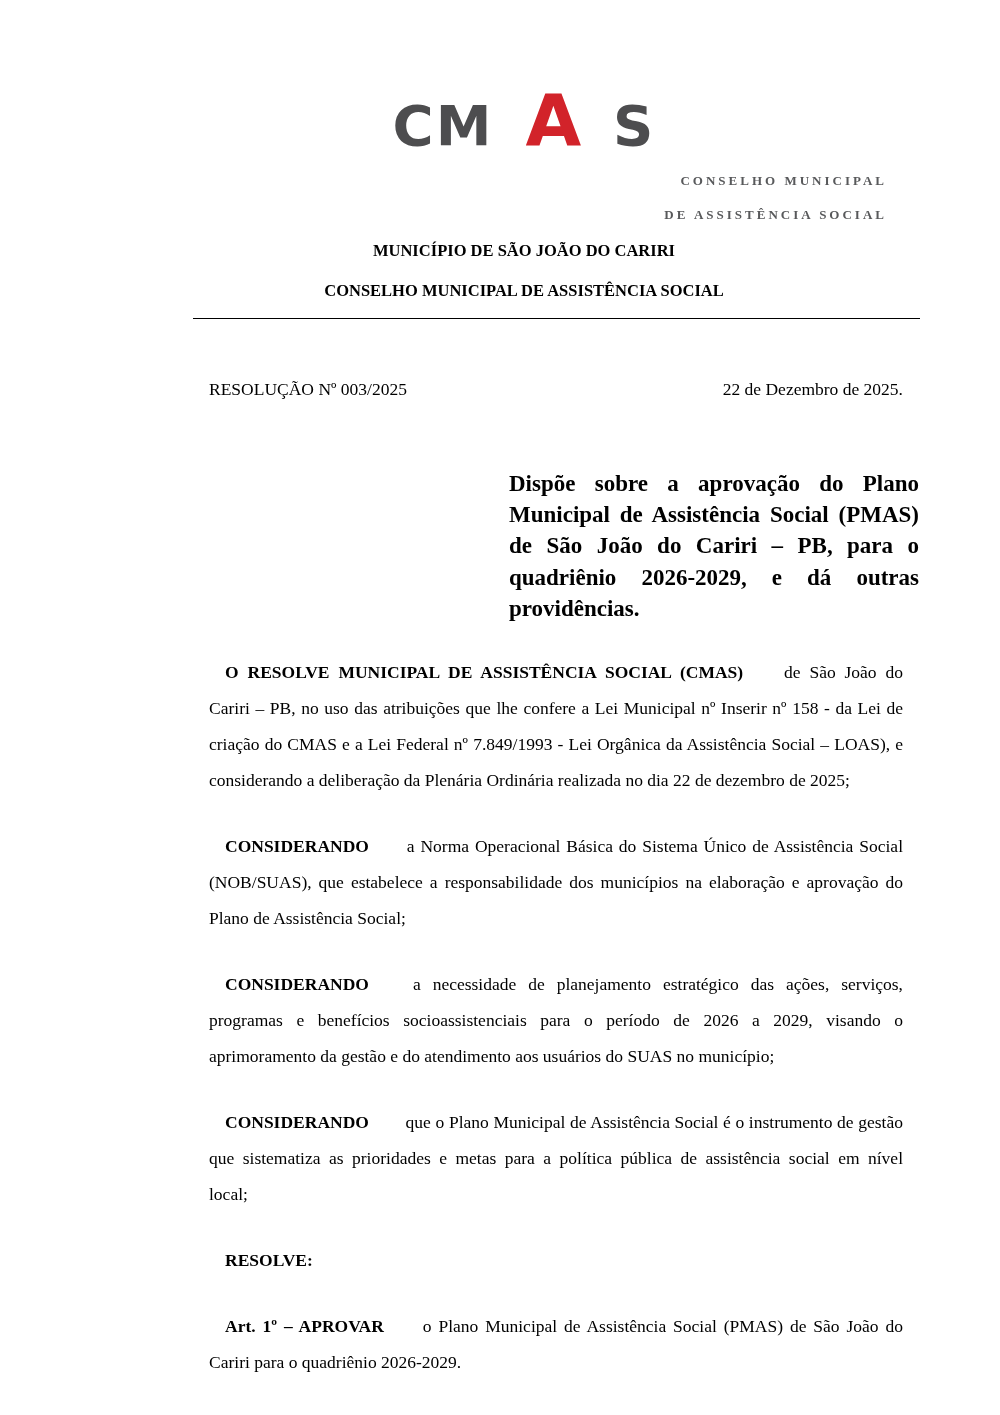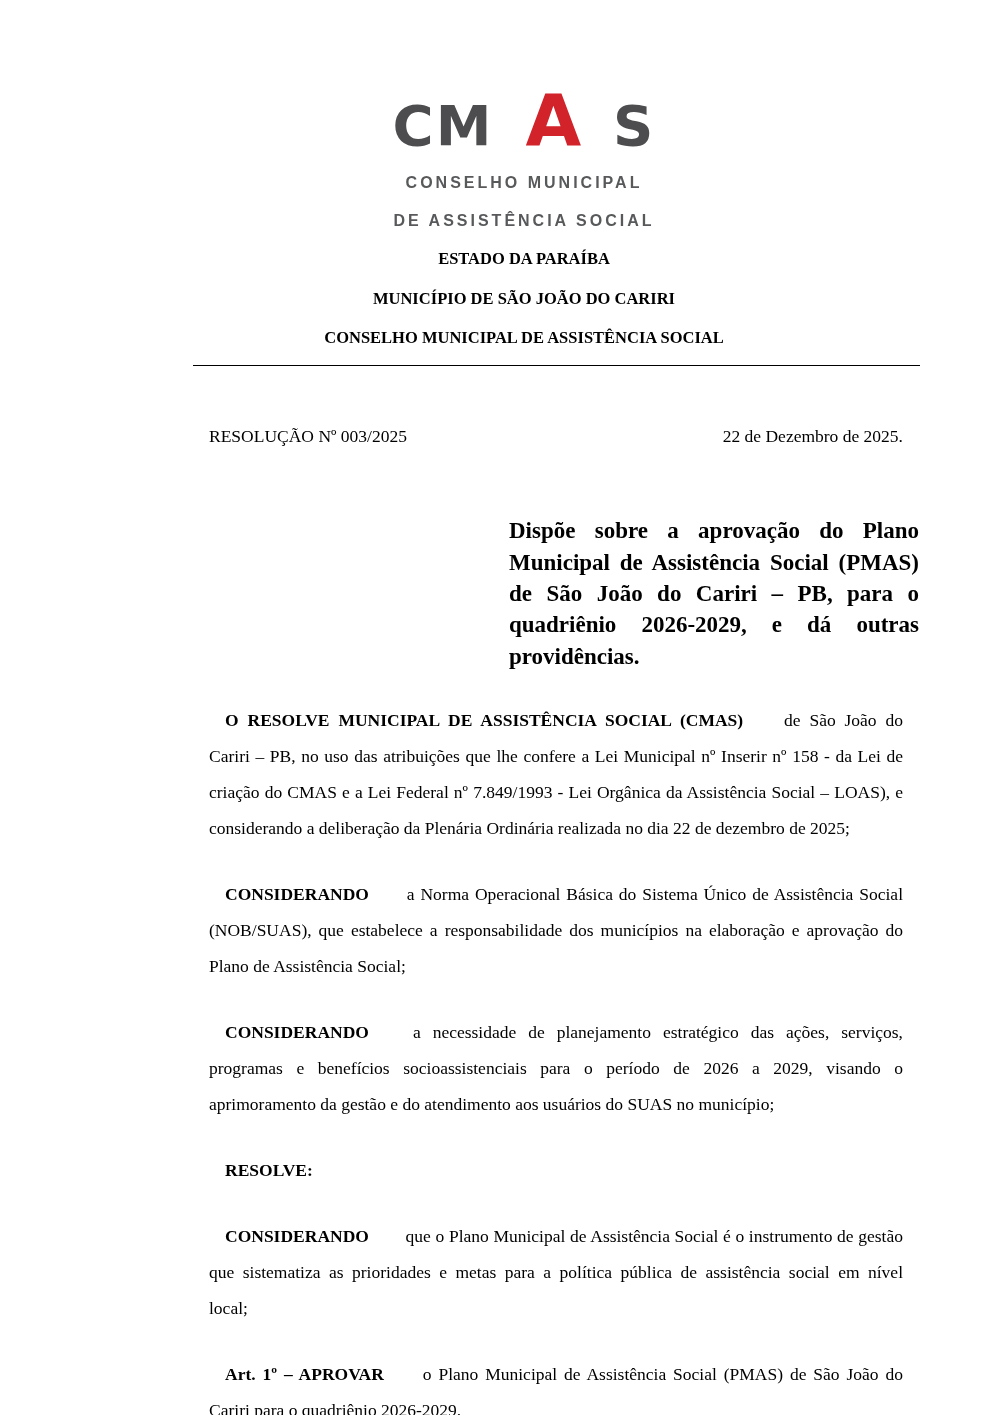--- a/index.html
+++ b/index.html
@@ -26,27 +26,28 @@
     color: #4d4d4f;
     letter-spacing: 2px;
     white-space: nowrap;
   }
   .logo-text .logo-a {
     color: #d2232a;
     font-size: 72px;
     letter-spacing: 0;
   }
   .logo-sub {
-    font-family: Liberation Sans, sans-serif;
-    font-size: 16px;
+    font-family: Liberation Serif, serif;
+    font-size: 13px;
     font-weight: bold;
     color: #58595b;
     letter-spacing: 3px;
     line-height: 1.35;
     margin-top: 5px;
+    text-align: right;
   }
 
   
   .header {
     text-align: center;
     font-weight: bold;
     font-size: 16.5px;
     line-height: 1.42;
     margin-top: 10px;
     margin-left: -48px;
@@ -96,40 +97,39 @@
     <div class="logo-text" style="color: rgb(77, 77, 79);">
       <span>CM</span><span class="logo-a" style="color: rgb(210, 35, 42);">A</span><span>S</span>
     </div>
     <div class="logo-sub">
       <div>CONSELHO  MUNICIPAL</div>
       <div>DE ASSISTÊNCIA SOCIAL</div>
     </div>
   </div>
 
   <div class="header">
-    <div>ESTADO DA PARAÍBA</div>
     <div>MUNICÍPIO DE SÃO JOÃO DO CARIRI</div>
     <div>CONSELHO MUNICIPAL DE ASSISTÊNCIA SOCIAL</div>
   </div>
   <div class="rule"></div>
 
   <div class="res-line">
     <span>RESOLUÇÃO Nº 003/2025</span>
     <span>22 de Dezembro de 2025.</span>
   </div>
 
   <div class="ementa">Dispõe sobre a aprovação do Plano Municipal de Assistência Social (PMAS) de São João do Cariri – PB, para o quadriênio 2026-2029, e dá outras providências.</div>
 
   <div class="body">
     <p><strong>O RESOLVE MUNICIPAL DE ASSISTÊNCIA SOCIAL (CMAS)</strong><span> de São João do Cariri – PB, no uso das atribuições que lhe confere a Lei Municipal nº Inserir nº 158 - da Lei de criação do CMAS e a Lei Federal nº 7.849/1993 - Lei Orgânica da Assistência Social – LOAS), e considerando a deliberação da Plenária Ordinária realizada no dia 22 de dezembro de 2025;</span></p>
 
     <p><strong>CONSIDERANDO</strong><span> a Norma Operacional Básica do Sistema Único de Assistência Social (NOB/SUAS), que estabelece a responsabilidade dos municípios na elaboração e aprovação do Plano de Assistência Social;</span></p>
 
     <p><strong>CONSIDERANDO</strong><span> a necessidade de planejamento estratégico das ações, serviços, programas e benefícios socioassistenciais para o período de 2026 a 2029, visando o aprimoramento da gestão e do atendimento aos usuários do SUAS no município;</span></p>
 
+    <p><strong>CONSIDERANDO</strong><span> que o Plano Municipal de Assistência Social é o instrumento de gestão que sistematiza as prioridades e metas para a política pública de assistência social em nível local;</span></p>
+
     <p><strong>RESOLVE:</strong><span></span></p>
-
-    <p><strong>CONSIDERANDO</strong><span> que o Plano Municipal de Assistência Social é o instrumento de gestão que sistematiza as prioridades e metas para a política pública de assistência social em nível local;</span></p>
 
     <p><strong>Art. 1º – APROVAR</strong><span> o Plano Municipal de Assistência Social (PMAS) de São João do Cariri para o quadriênio 2026-2029.</span></p>
   </div>
 
 </div>
 
 </body></html>

